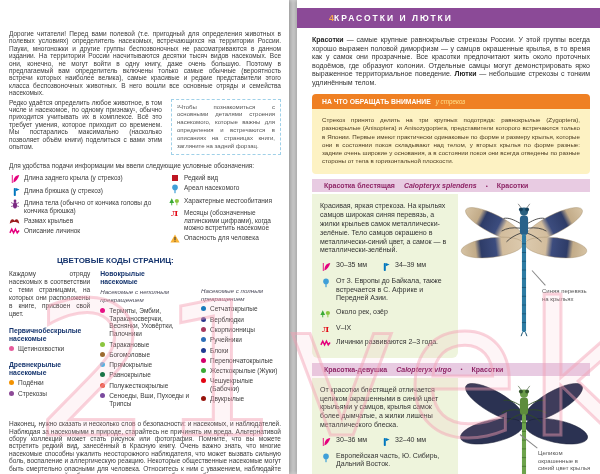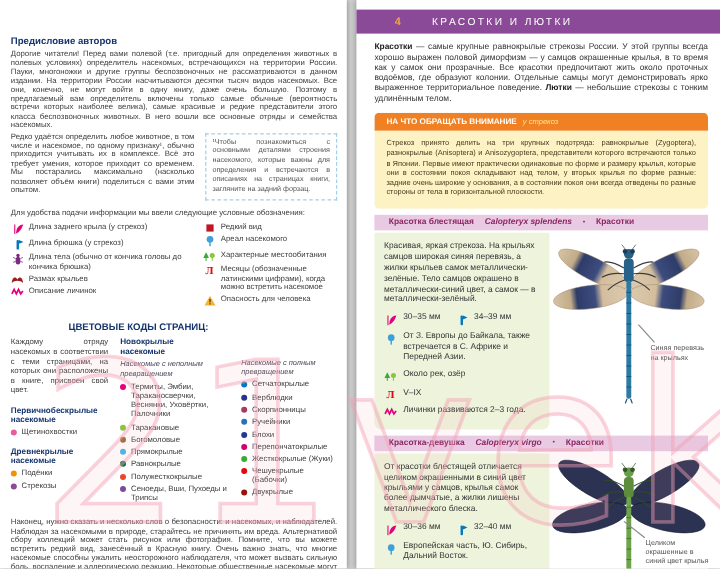--- a/index.html
+++ b/index.html
@@ -28,21 +28,21 @@
   .grp-title { font-size:6.8px; font-weight:bold; color:#16356e; margin:8px 0 2.5px; line-height:1.18; width:70px; }
   .grp-title.first { margin-top:0; }
   .cc-sub { font-size:6.2px; font-style:italic; color:#4a4a5a; margin-bottom:3px; line-height:1.25; width:80px; }
   .ci { display:flex; gap:4px; font-size:6.5px; line-height:1.2; margin-bottom:2.5px; color:#3b3b3b; }
   .dot { width:5px; height:5px; border-radius:50%; flex-shrink:0; margin-top:1px; }
   .final-p { margin-top:10px; }
 
   
   .band { margin-top:8px; height:20px; background:#8b4a97; display:flex; align-items:center; }
   .pnum { color:#f2a452; font-weight:bold; font-size:9px; margin-left:32px; }
-  .ptitle { color:#ffffff; font-weight:normal; font-size:8.5px; letter-spacing:2px; margin-left:26px; }
+  .ptitle { color:#ffffff; font-weight:bold; font-size:8.5px; letter-spacing:2px; }
   .rp-inner { padding:8px 10px 0 15px; }
   .rp-intro { font-size:7px; line-height:1.22; text-align:justify; color:#333; }
   .rp-intro b { color:#1d1d1d; }
   .infobox { margin-top:7px; border-radius:4px; overflow:hidden; }
   .ib-head { background:#ef8023; color:#fff; font-size:6.8px; font-weight:bold; padding:4px 10px; }
   .ib-sub { color:#ffe08a; font-weight:normal; font-style:italic; margin-left:5px; font-size:6.3px; }
   .ib-body { background:#fdf2c3; padding:7px 10px 9px; font-size:6.2px; line-height:1.32; text-align:justify; color:#4a3a20; }
   .species { margin-top:5px; }
   .sp-band { background:#e8cbe2; height:13px; display:flex; align-items:center; gap:9px; padding-left:12px; font-size:7px; color:#8e2566; }
   .sp-name, .sp-family { font-weight:bold; }
@@ -66,21 +66,20 @@
   .watermark { position:absolute; left:34px; top:262px; z-index:60; pointer-events:none;
     font-family:"DejaVu Sans", sans-serif; font-size:186px; letter-spacing:8px;
     color:rgba(244,160,180,0.10); -webkit-text-stroke:3px rgba(243,157,178,0.45); white-space:nowrap; }
 </style>
 </head>
 <body>
 
 <div class="spread">
 
   <div class="page page-left">
-    <div class="lp-h1">Предисловие авторов</div>
     <p class="lp-p">Дорогие читатели! Перед вами полевой (т.е. пригодный для определения животных в полевых условиях) определитель насекомых, встречающихся на территории России. Пауки, многоножки и другие группы беспозвоночных не рассматриваются в данном издании. На территории России насчитываются десятки тысяч видов насекомых. Все они, конечно, не могут войти в одну книгу, даже очень большую. Поэтому в предлагаемый вам определитель включены только самые обычные (вероятность встречи которых наиболее велика), самые красивые и редкие представители этого класса беспозвоночных животных. В него вошли все основные отряды и семейства насекомых.</p>
     <div class="row2">
       <p class="lp-p">Редко удаётся определить любое животное, в том числе и насекомое, по одному признаку¹, обычно приходится учитывать их в комплексе. Всё это требует умения, которое приходит со временем. Мы постарались максимально (насколько позволяет объём книги) поделиться с вами этим опытом.</p>
       <div class="notebox">¹Чтобы познакомиться с основными деталями строения насекомого, которые важны для определения и встречаются в описаниях на страницах книги, загляните на задний форзац.</div>
     </div>
     <div class="legend-intro">Для удобства подачи информации мы ввели следующие условные обозначения:</div>
 
     <div class="legend">
       <div class="leg-col1">
         <div class="leg-item">

